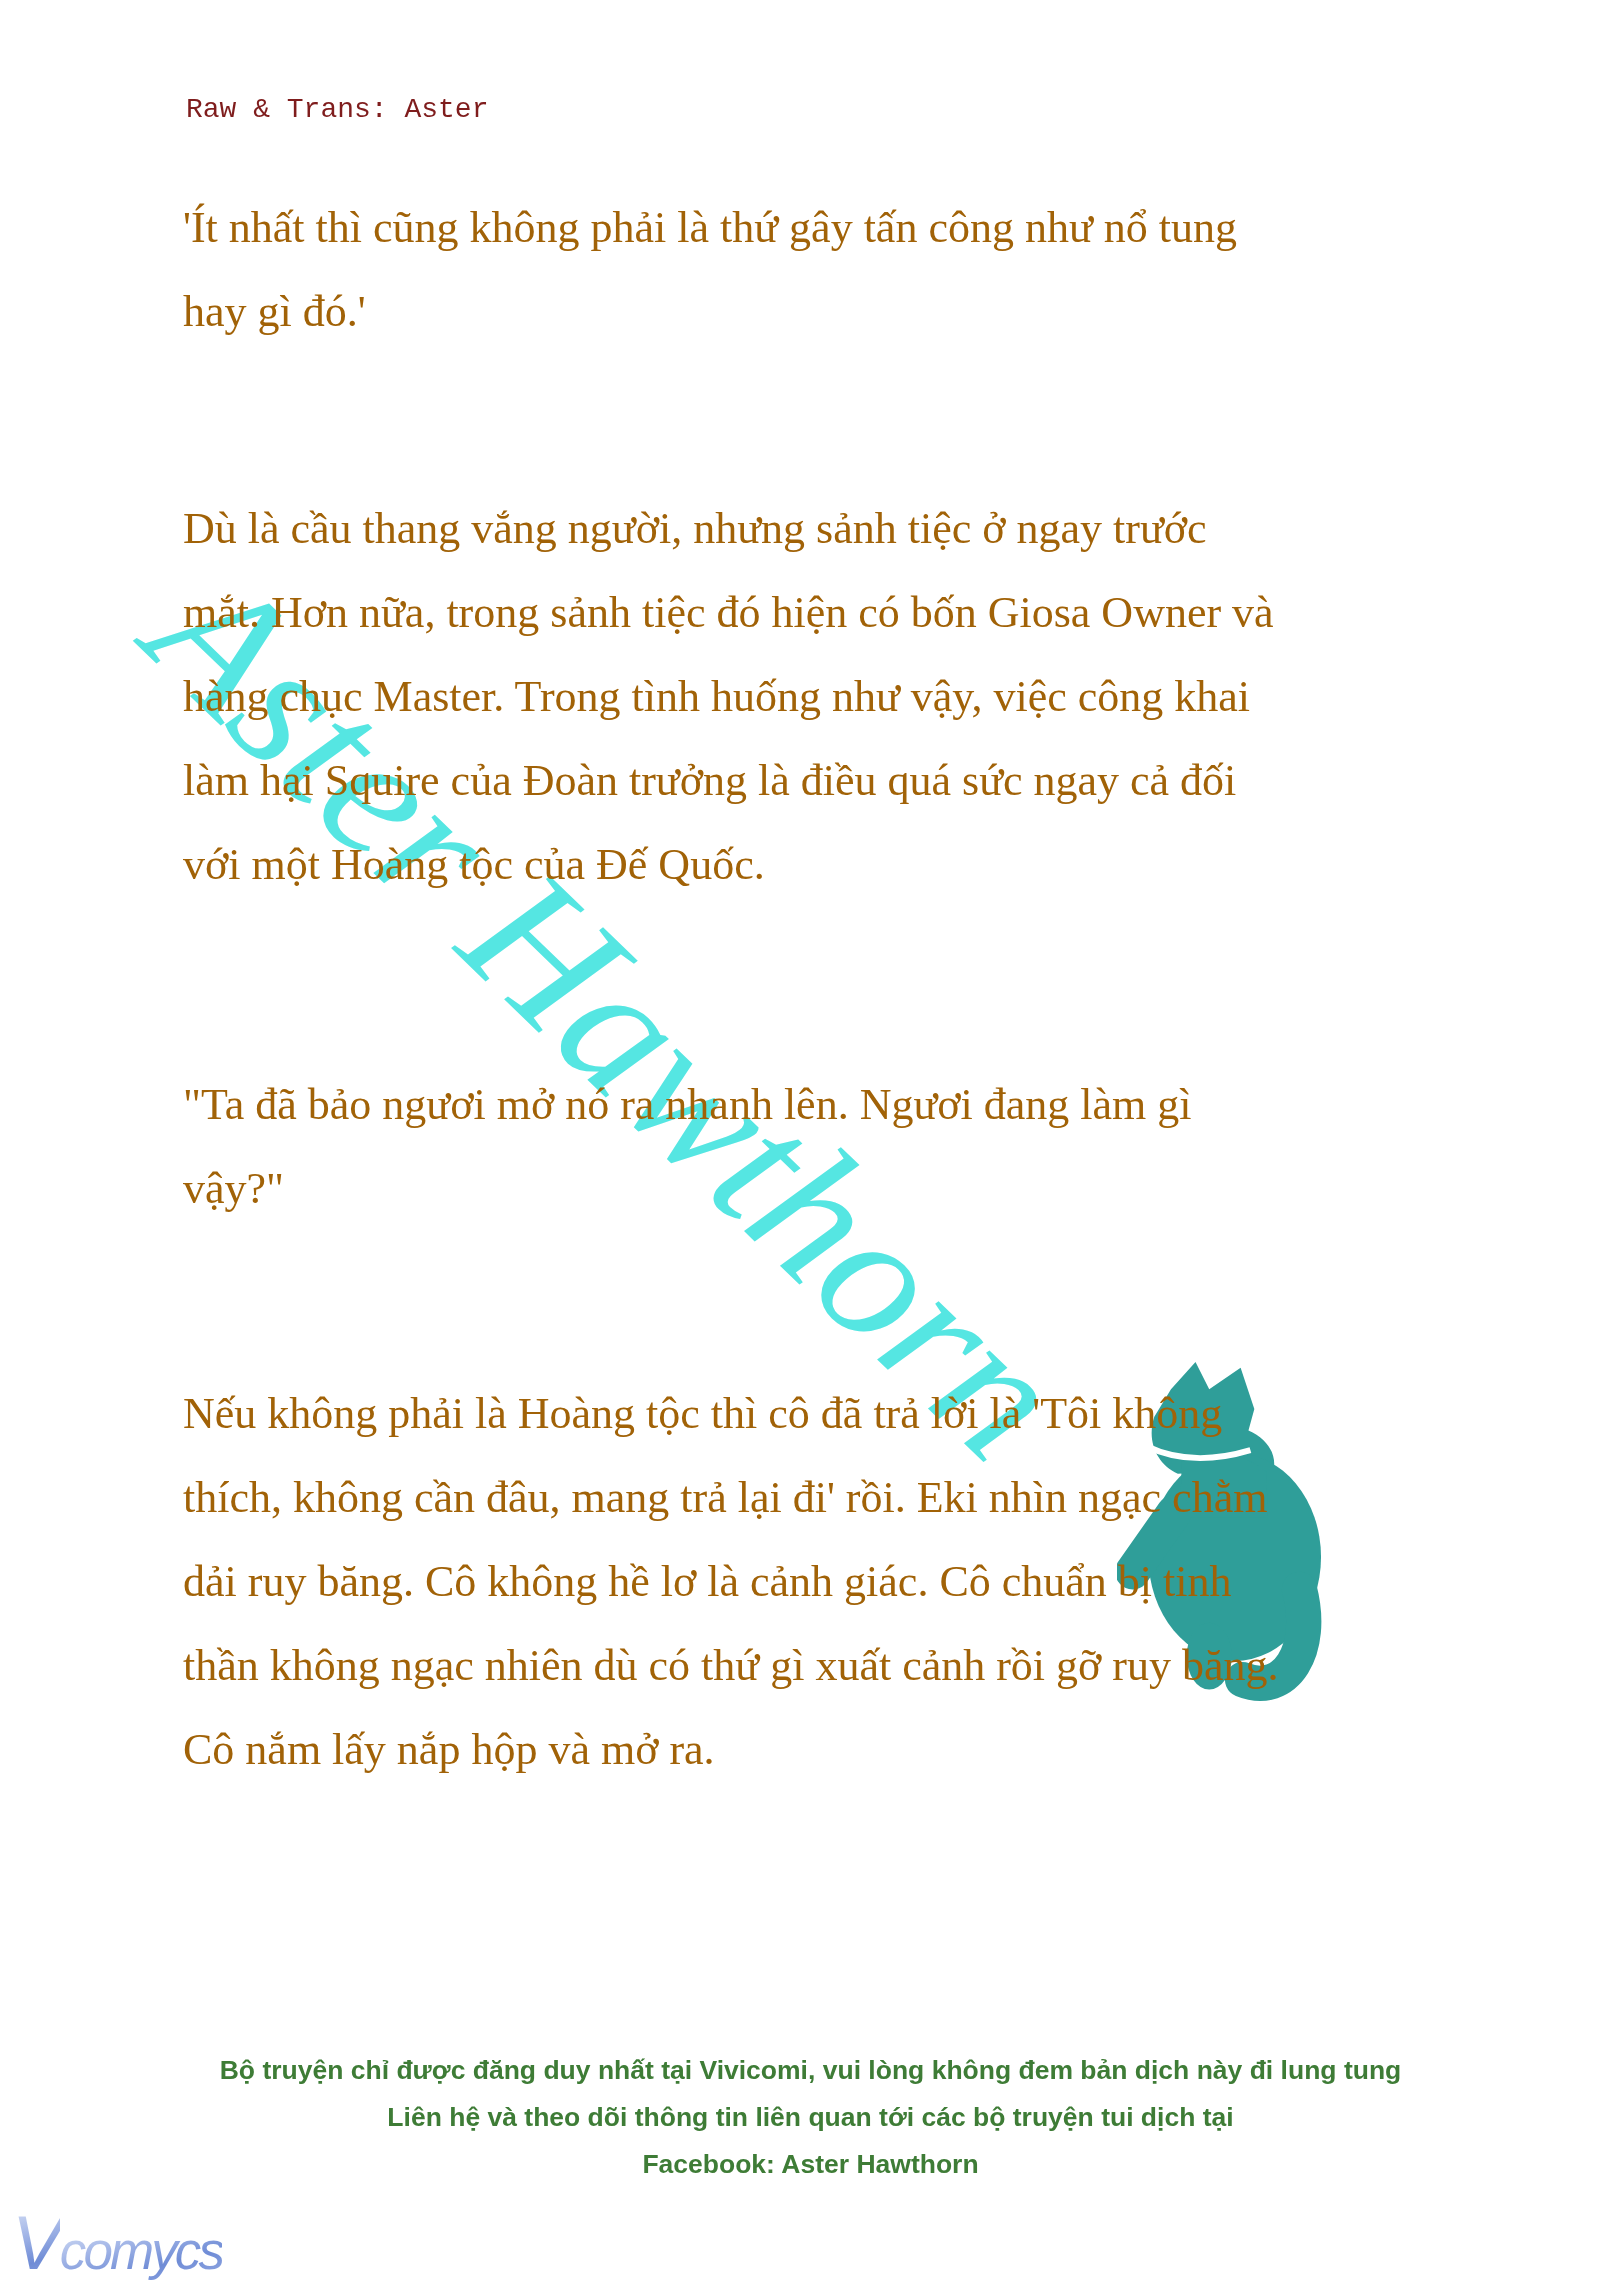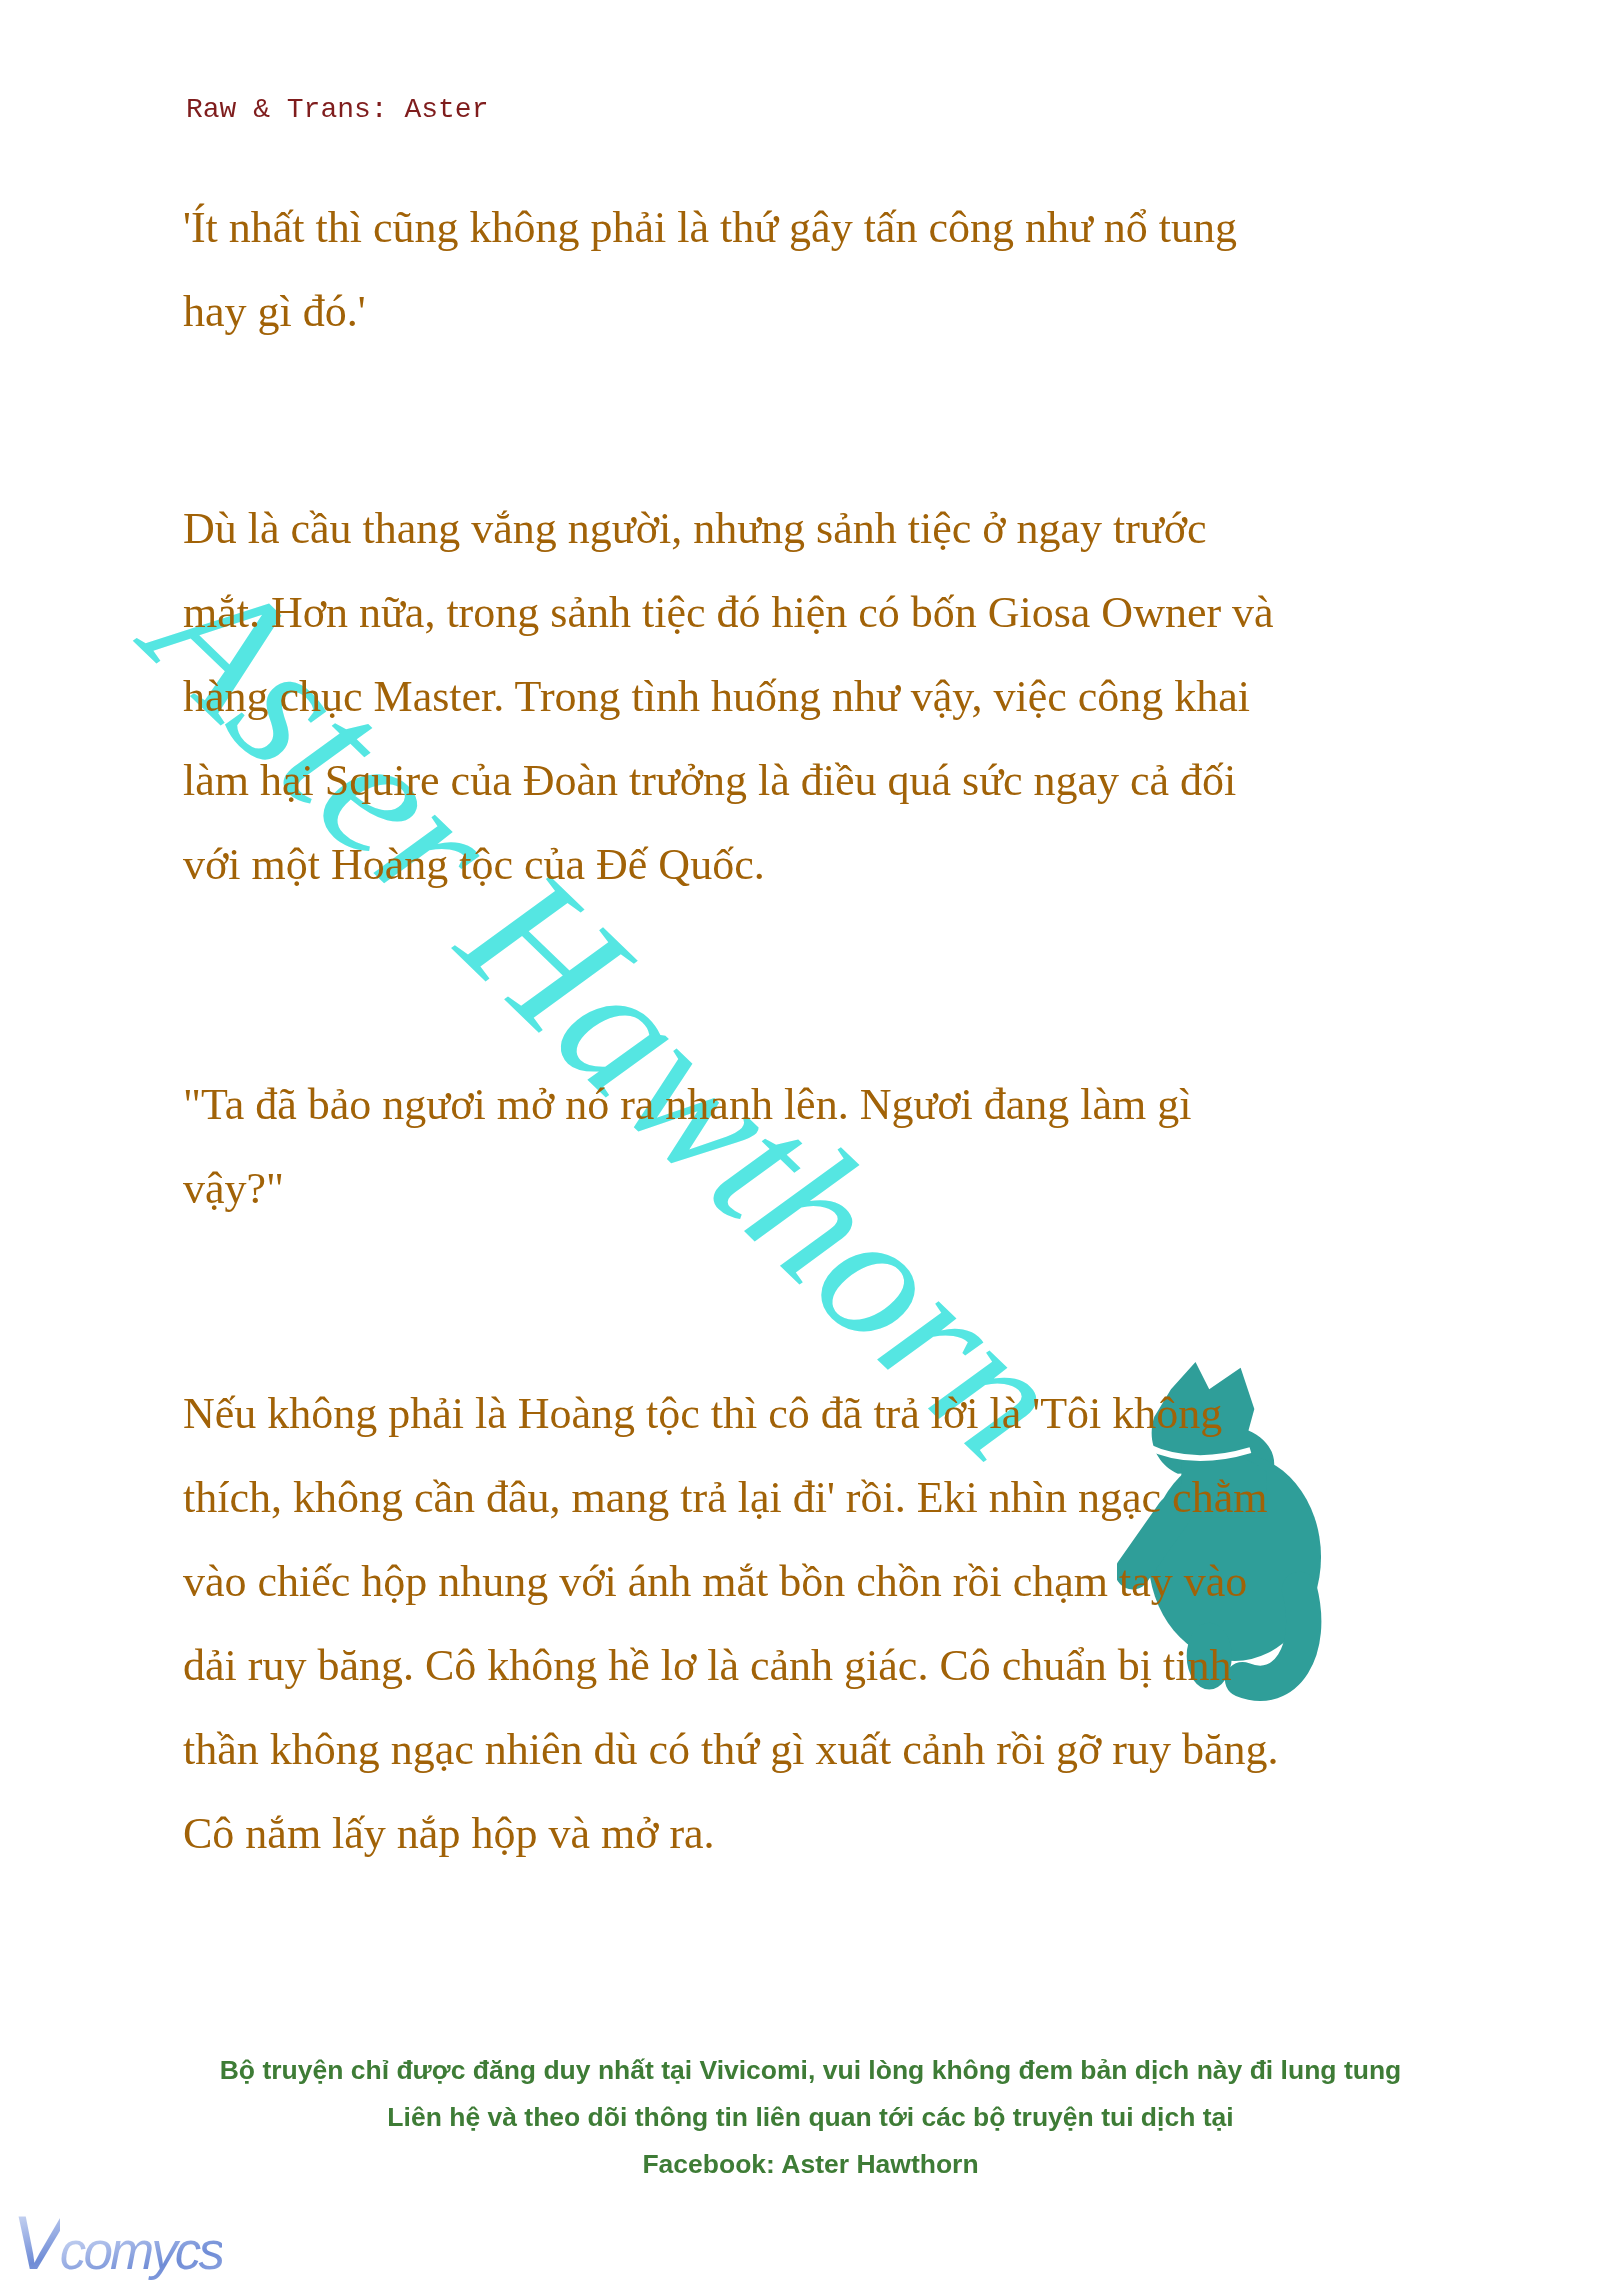--- a/index.html
+++ b/index.html
@@ -135,21 +135,20 @@
       <div class="line">làm hại Squire của Đoàn trưởng là điều quá sức ngay cả đối</div>
       <div class="line">với một Hoàng tộc của Đế Quốc.</div>
     </div>
     <div class="para para-3">
       <div class="line">"Ta đã bảo ngươi mở nó ra nhanh lên. Ngươi đang làm gì</div>
       <div class="line">vậy?"</div>
     </div>
     <div class="para para-4">
       <div class="line">Nếu không phải là Hoàng tộc thì cô đã trả lời là 'Tôi không</div>
       <div class="line">thích, không cần đâu, mang trả lại đi' rồi. Eki nhìn ngạc chằm</div>
-      <div class="line">vào chiếc hộp nhung với ánh mắt bồn chồn rồi chạm tay vào</div>
       <div class="line">dải ruy băng. Cô không hề lơ là cảnh giác. Cô chuẩn bị tinh</div>
       <div class="line">thần không ngạc nhiên dù có thứ gì xuất cảnh rồi gỡ ruy băng.</div>
       <div class="line">Cô nắm lấy nắp hộp và mở ra.</div>
     </div>
   </div>
 
   <div class="footer">
     <div class="footer-line">Bộ truyện chỉ được đăng duy nhất tại Vivicomi, vui lòng không đem bản dịch này đi lung tung</div>
     <div class="footer-line">Liên hệ và theo dõi thông tin liên quan tới các bộ truyện tui dịch tại</div>
     <div class="footer-line">Facebook: Aster Hawthorn</div>

